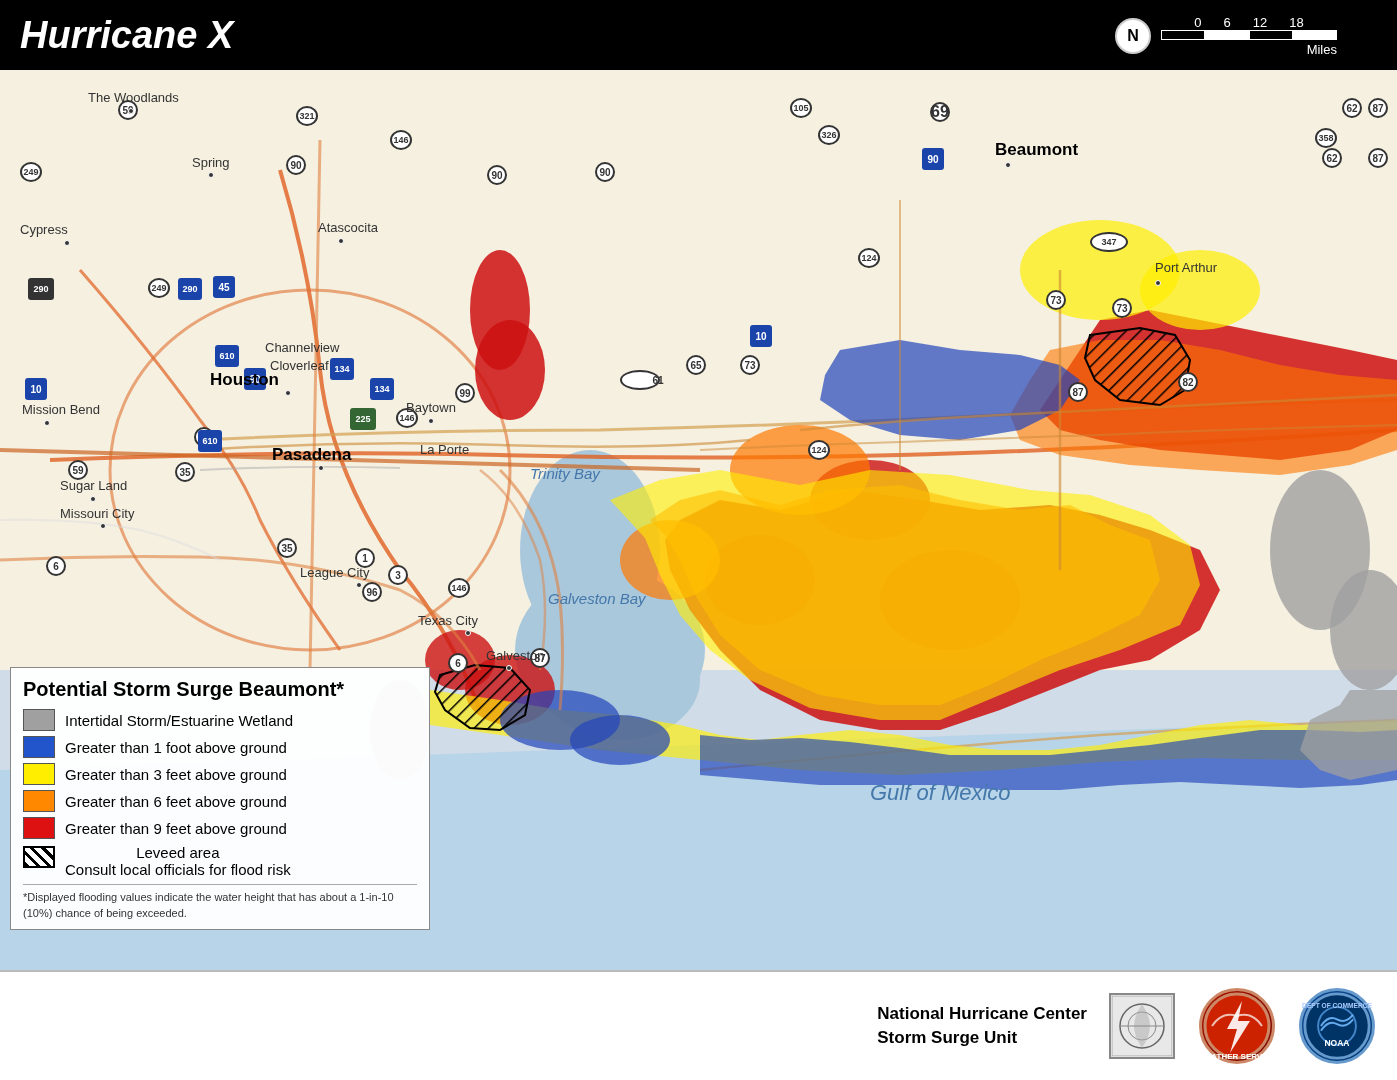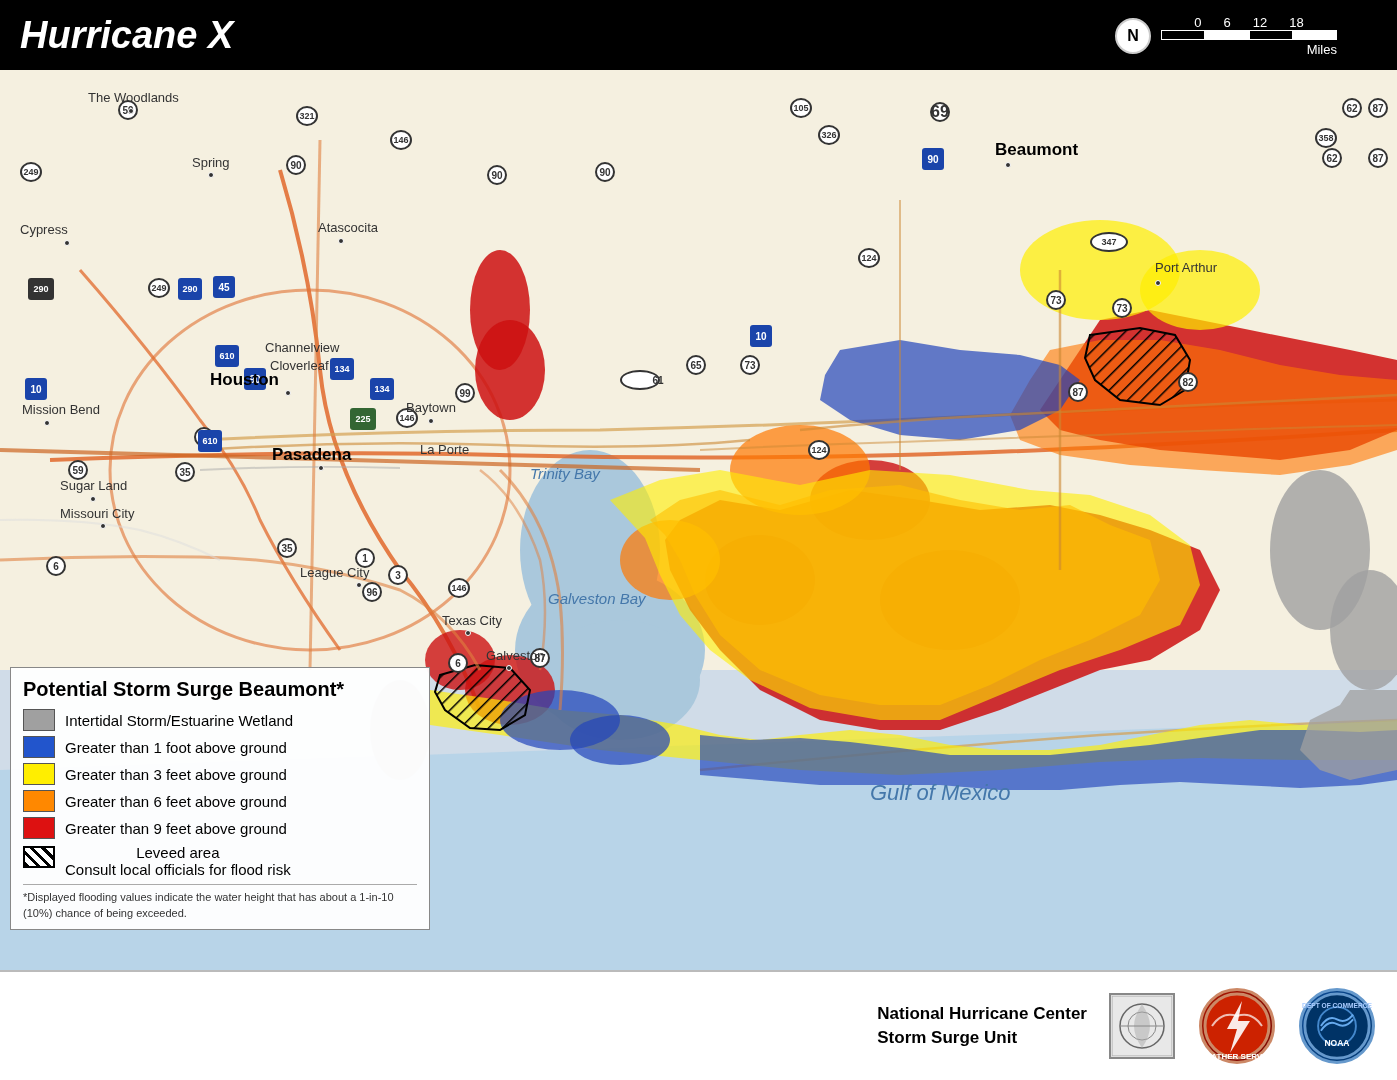--- a/index.html
+++ b/index.html
@@ -446,21 +446,21 @@
   <div class="town-dot" style="left:428px;top:418px;"></div>
 
   <div class="town-label" style="left:420px;top:442px;">La Porte</div>
 
   <div class="town-label" style="left:300px;top:565px;">League City</div>
   <div class="town-dot" style="left:356px;top:582px;"></div>
 
   <div class="town-label" style="left:486px;top:648px;">Galveston</div>
   <div class="town-dot" style="left:506px;top:665px;"></div>
 
-  <div class="town-label" style="left:442px;top:613px;">Texas City</div>
+  <div class="town-label" style="left:418px;top:613px;">Texas City</div>
   <div class="town-dot" style="left:465px;top:630px;"></div>
 
   <div class="town-label" style="left:88px;top:90px;">The Woodlands</div>
   <div class="town-dot" style="left:128px;top:108px;"></div>
 
   <div class="town-label" style="left:192px;top:155px;">Spring</div>
   <div class="town-dot" style="left:208px;top:172px;"></div>
 
   <div class="town-label" style="left:318px;top:220px;">Atascocita</div>
   <div class="town-dot" style="left:338px;top:238px;"></div>

